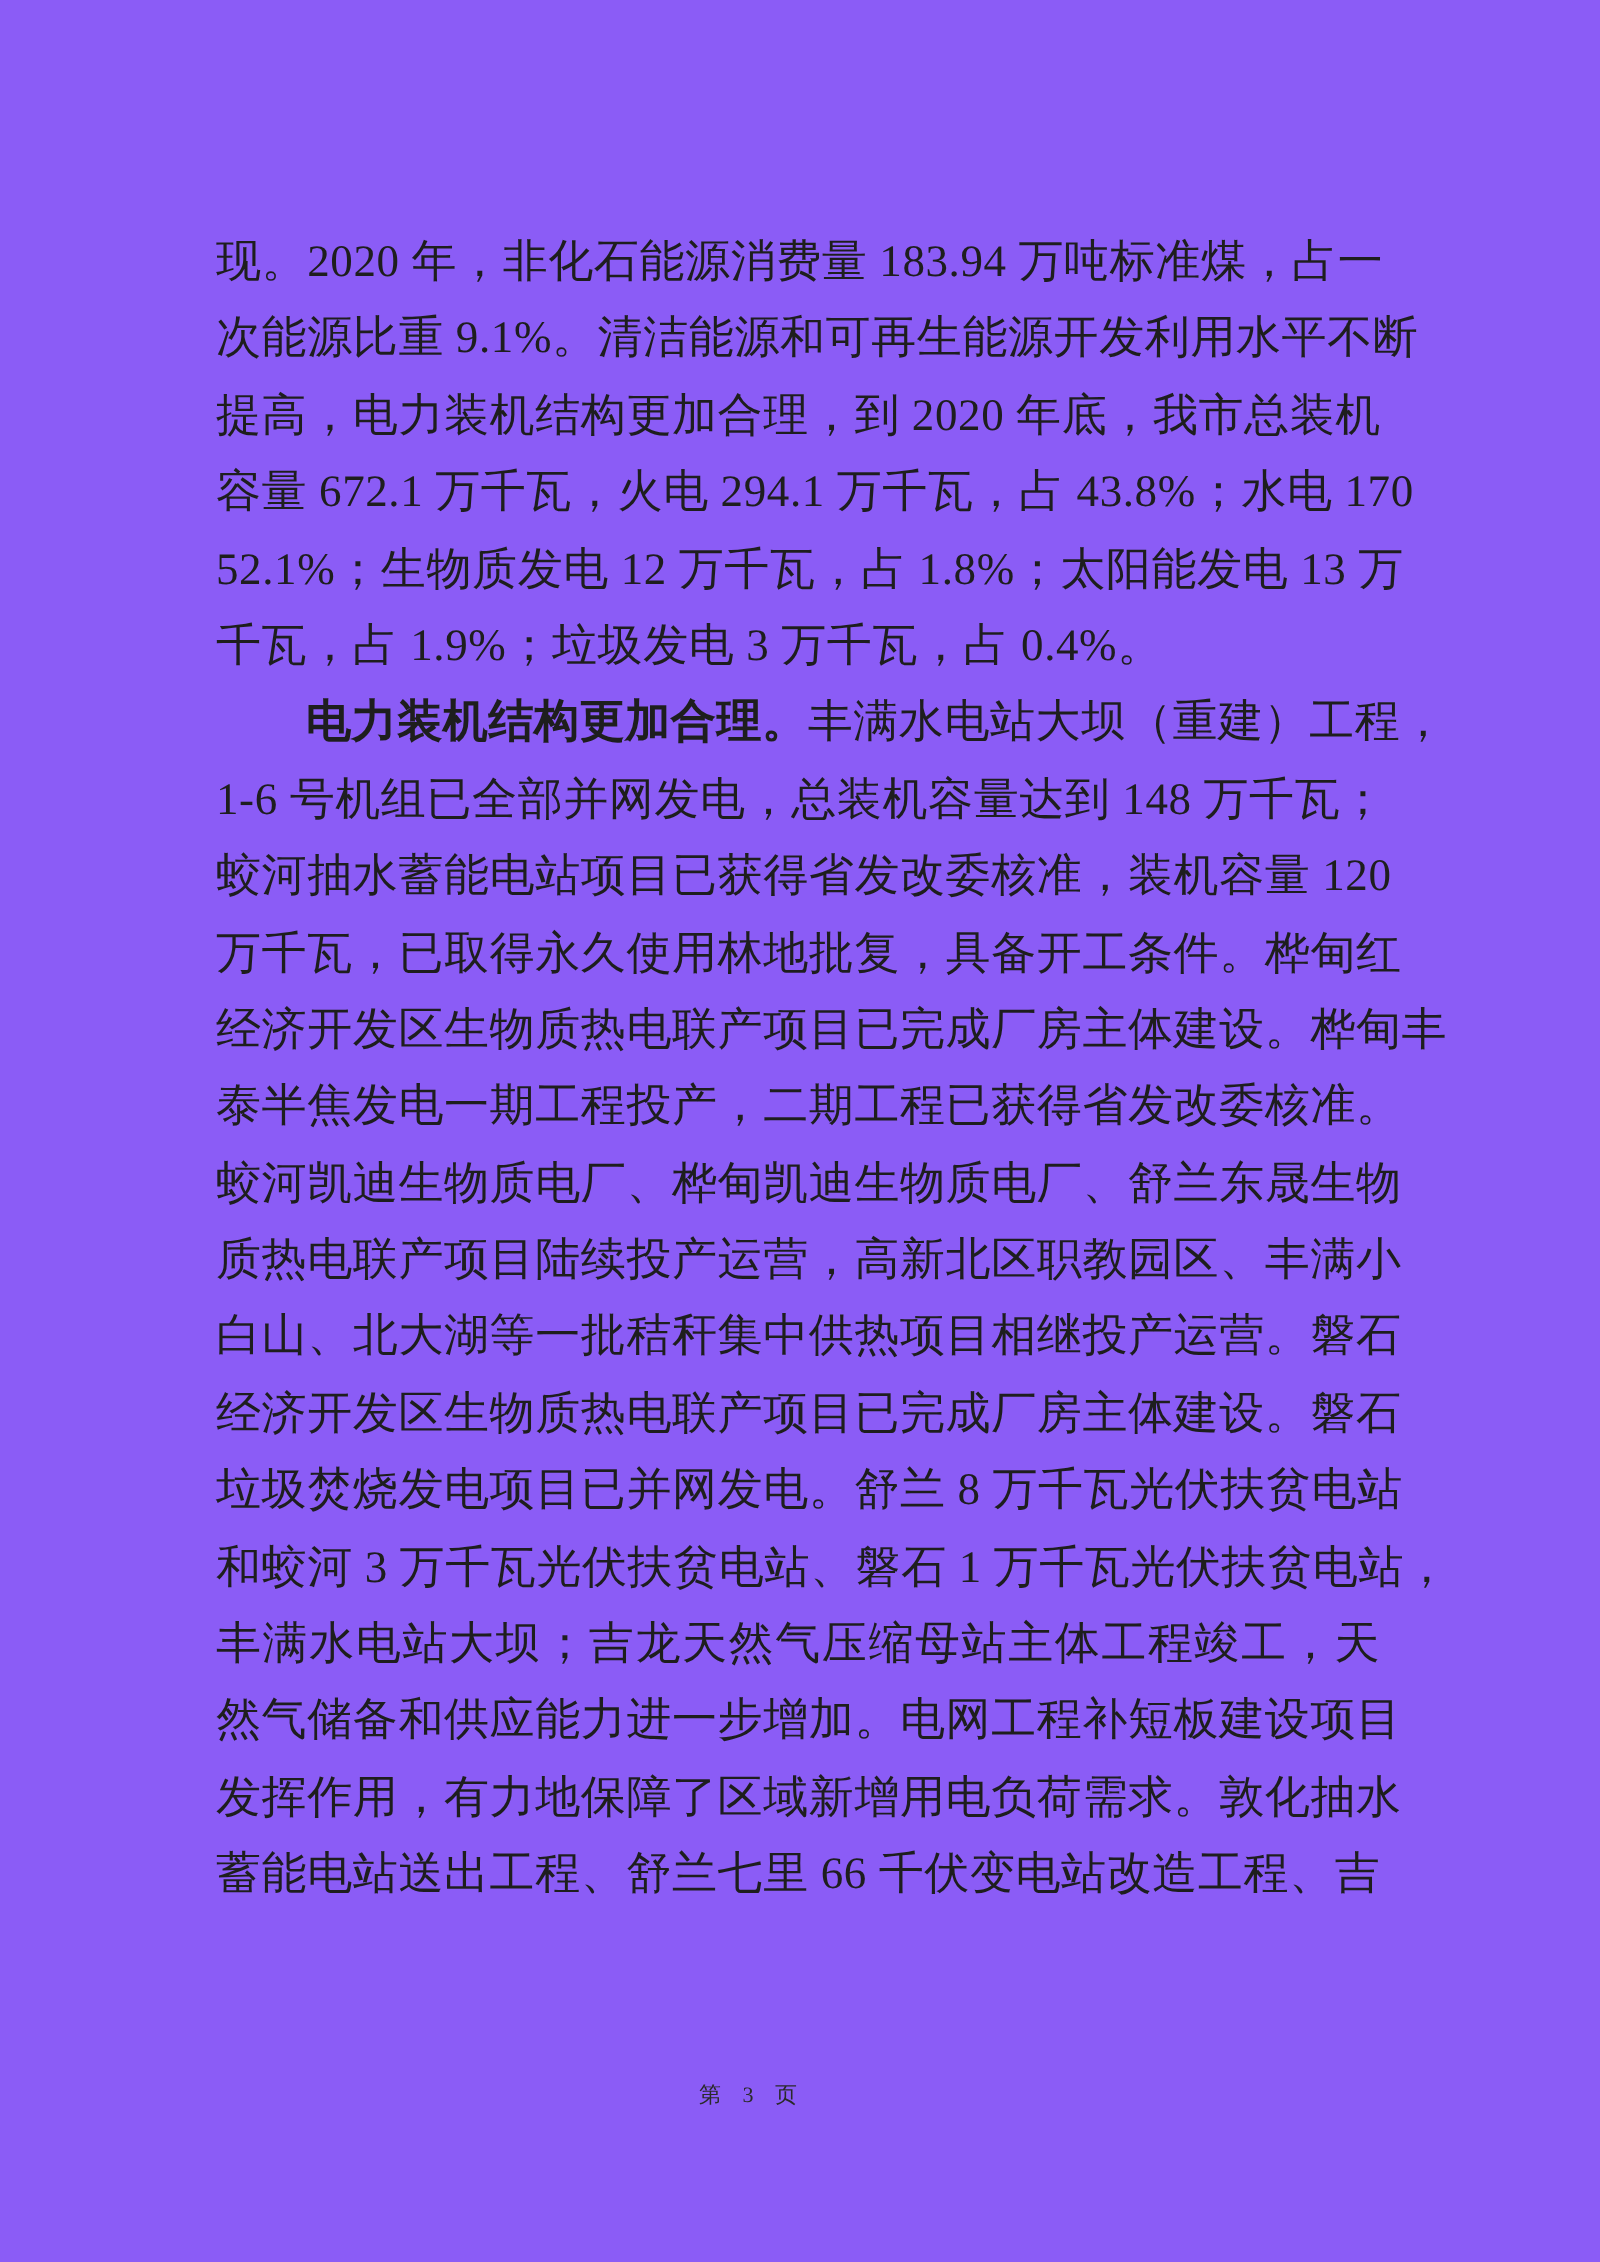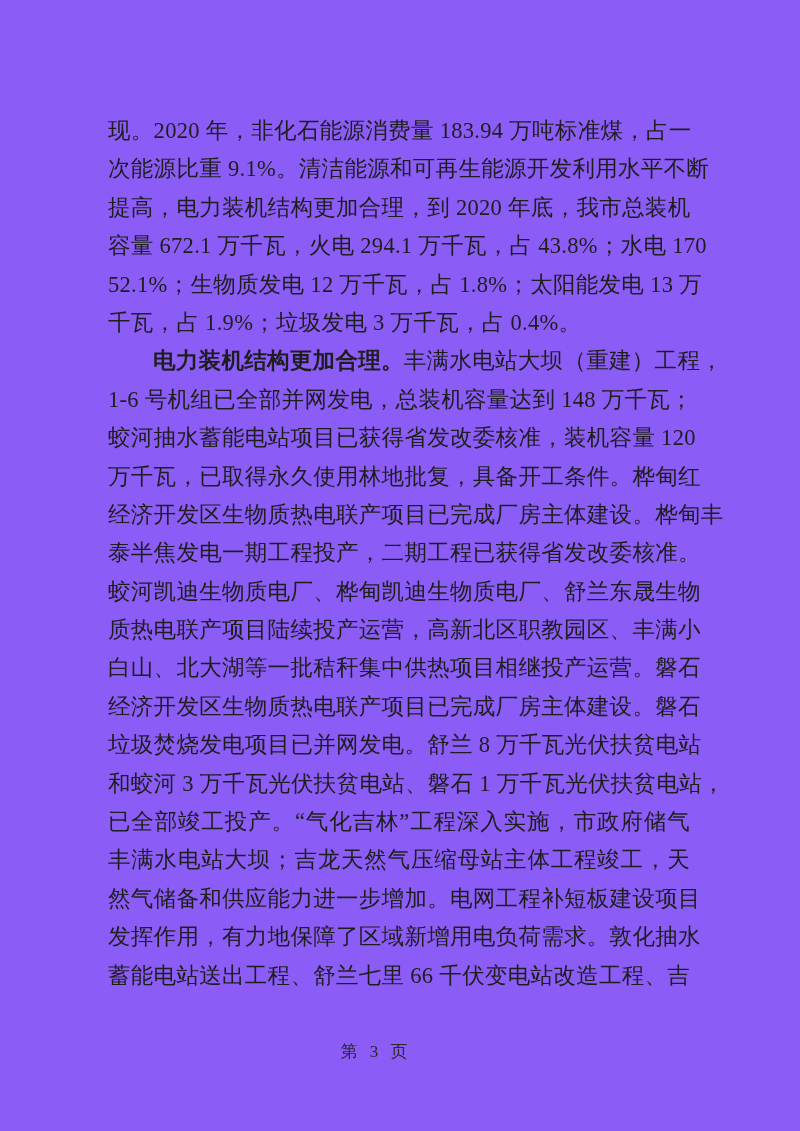--- a/index.html
+++ b/index.html
@@ -40,21 +40,21 @@
   }
   .bold {
     font-weight: 700;
   }
   .footer {
     position: absolute;
     left: 0;
     top: 1040px;
     width: 752px;
     text-align: center;
-    font-size: 17px;
+    font-size: 11px;
     letter-spacing: 4px;
     color: #2a2a2a;
   }
 </style>
 </head>
 <body>
 
 <div class="page">
   <div class="text-block">
       <div class="line">现。2020 年，非化石能源消费量 183.94 万吨标准煤，占一</div>
@@ -68,20 +68,19 @@
       <div class="line">蛟河抽水蓄能电站项目已获得省发改委核准，装机容量 120</div>
       <div class="line">万千瓦，已取得永久使用林地批复，具备开工条件。桦甸红</div>
       <div class="line">经济开发区生物质热电联产项目已完成厂房主体建设。桦甸丰</div>
       <div class="line">泰半焦发电一期工程投产，二期工程已获得省发改委核准。</div>
       <div class="line">蛟河凯迪生物质电厂、桦甸凯迪生物质电厂、舒兰东晟生物</div>
       <div class="line">质热电联产项目陆续投产运营，高新北区职教园区、丰满小</div>
       <div class="line">白山、北大湖等一批秸秆集中供热项目相继投产运营。磐石</div>
       <div class="line">经济开发区生物质热电联产项目已完成厂房主体建设。磐石</div>
       <div class="line">垃圾焚烧发电项目已并网发电。舒兰 8 万千瓦光伏扶贫电站</div>
       <div class="line">和蛟河 3 万千瓦光伏扶贫电站、磐石 1 万千瓦光伏扶贫电站，</div>
-      <div class="line">已全部竣工投产。“气化吉林”工程深入实施，市政府储气</div>
       <div class="line">丰满水电站大坝；吉龙天然气压缩母站主体工程竣工，天</div>
       <div class="line">然气储备和供应能力进一步增加。电网工程补短板建设项目</div>
       <div class="line">发挥作用，有力地保障了区域新增用电负荷需求。敦化抽水</div>
       <div class="line">蓄能电站送出工程、舒兰七里 66 千伏变电站改造工程、吉</div>
     </div>
   <div class="footer">第 3 页</div>
 </div>
 
 </body></html>

